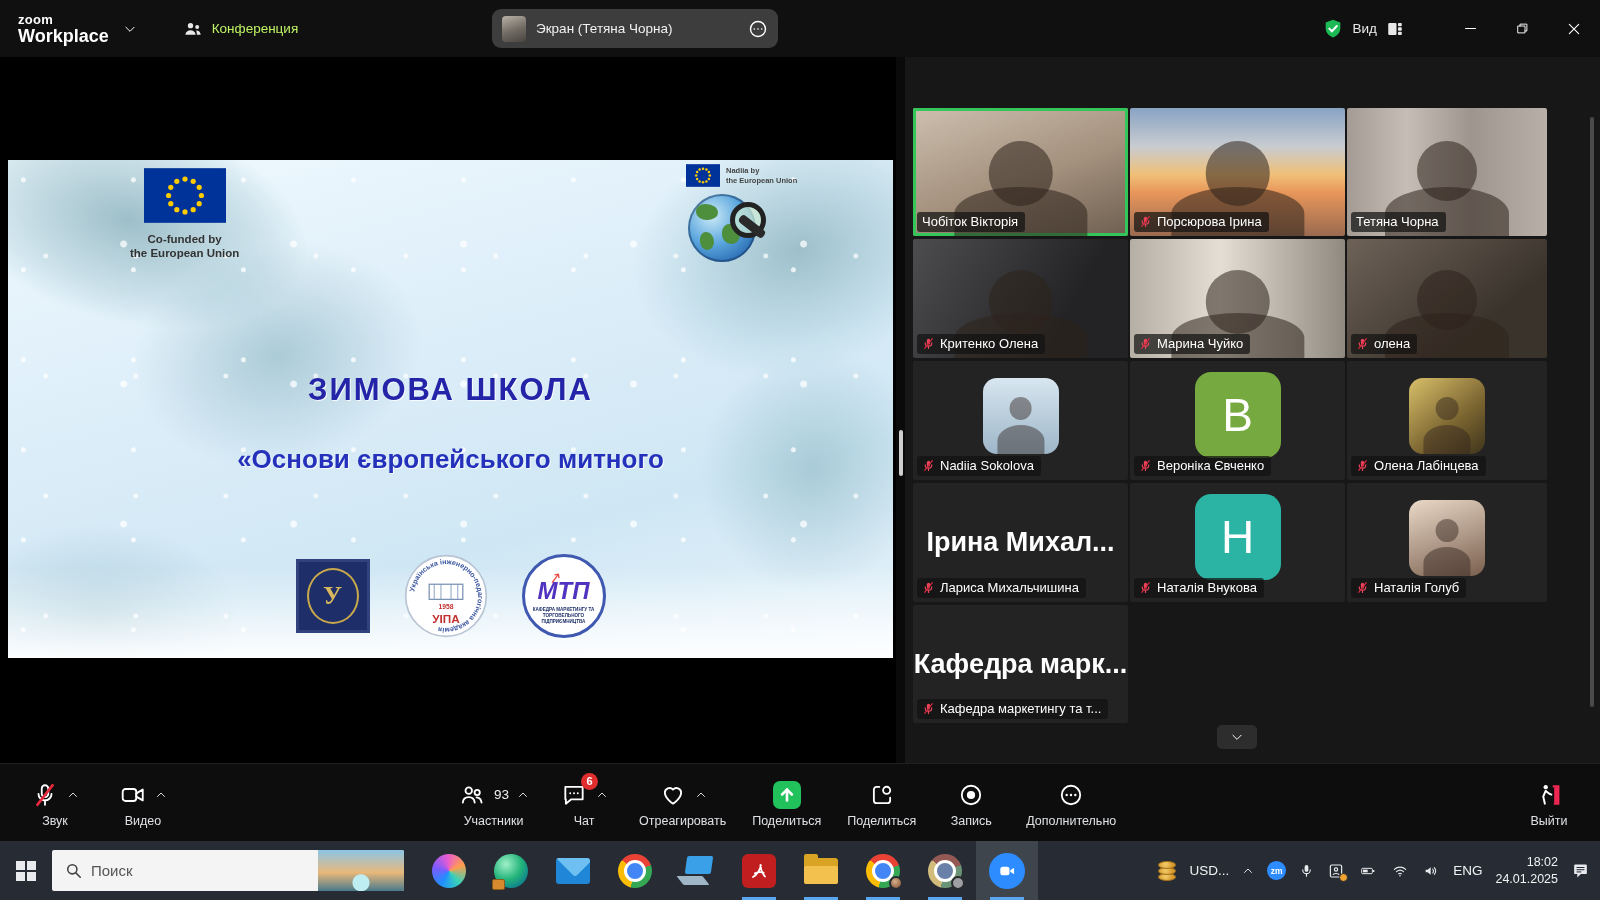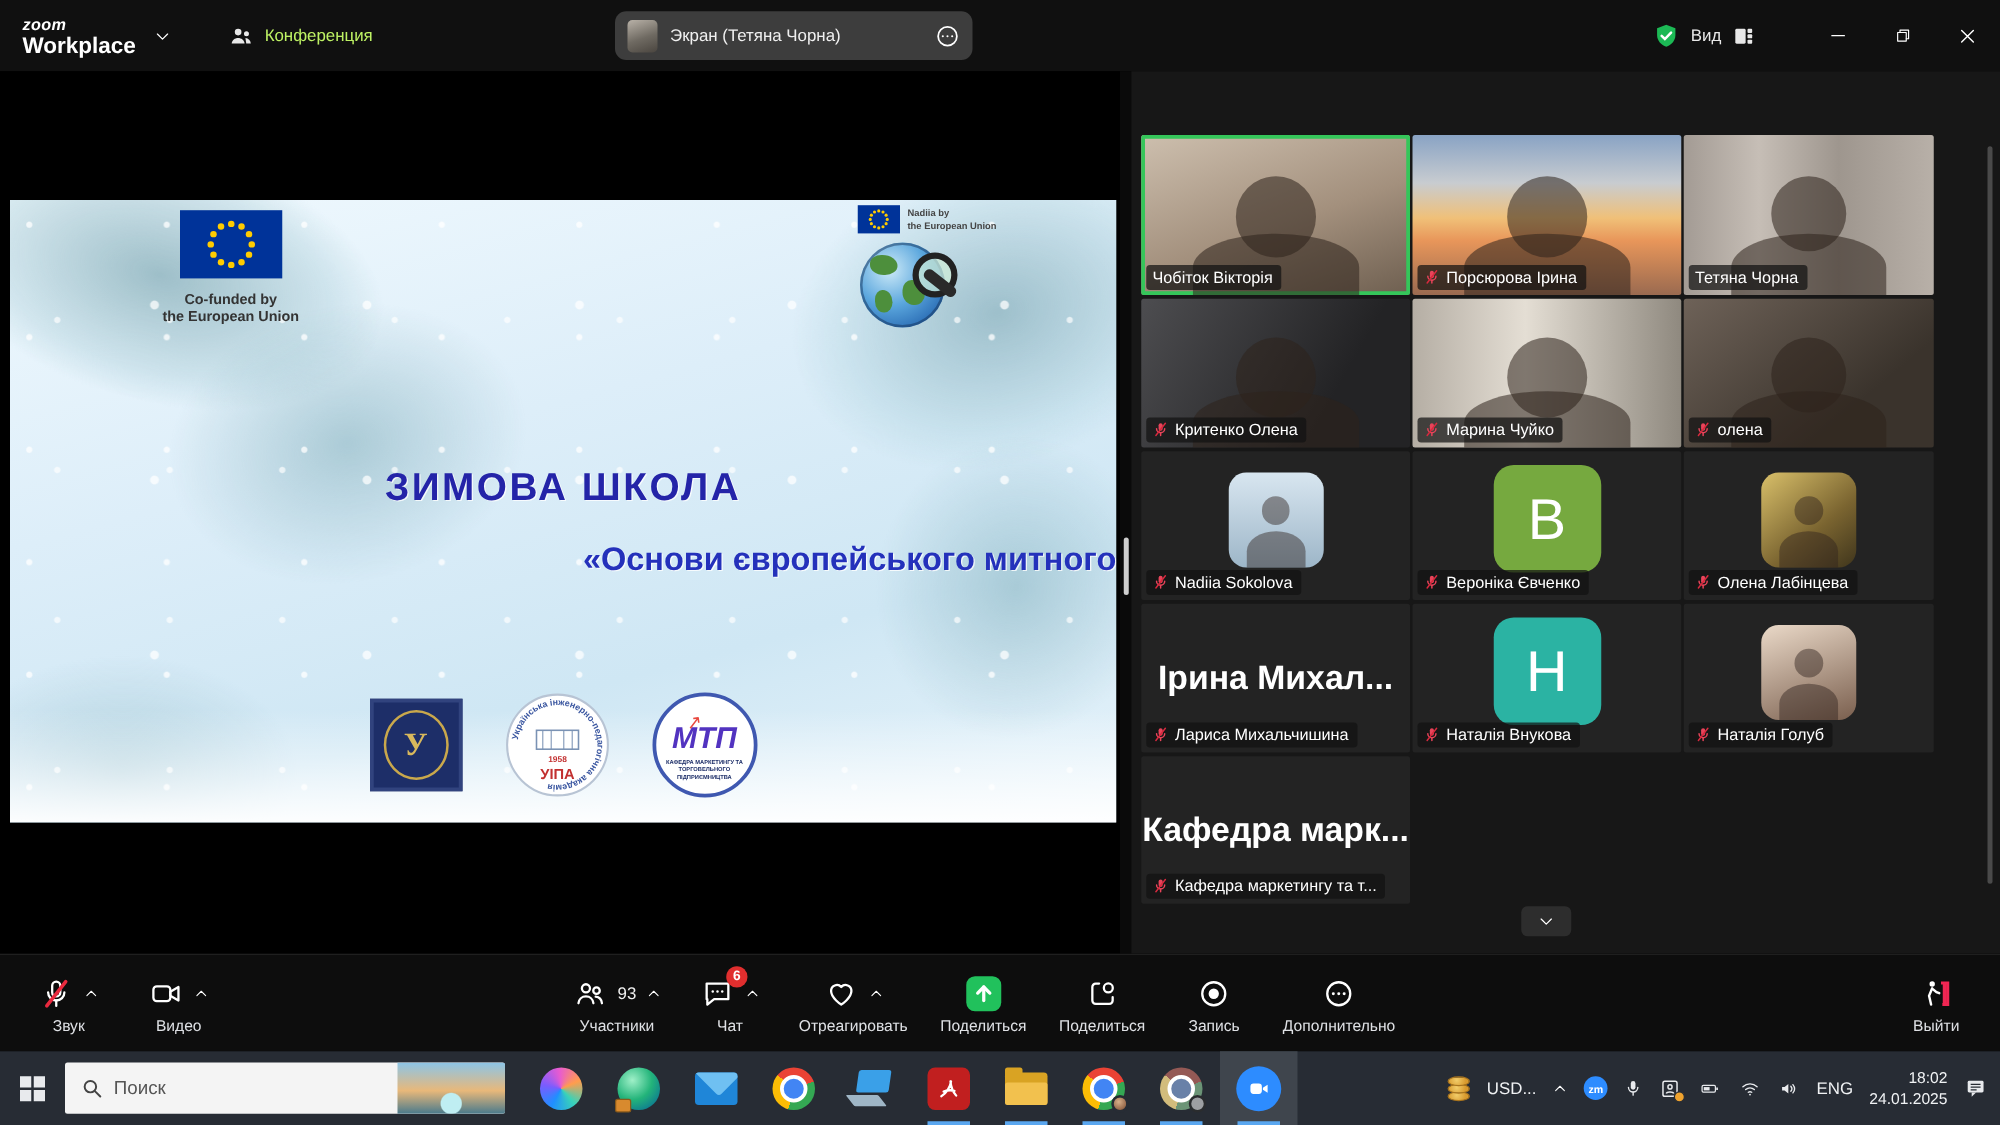--- a/index.html
+++ b/index.html
@@ -4,21 +4,21 @@
 <style>
   html,body{margin:0;padding:0;background:#000;}
   *{box-sizing:border-box;}
   .app{position:relative;width:1600px;height:900px;overflow:hidden;background:#000;
        font-family:"Liberation Sans",sans-serif;color:#fff;}
 
   
   .titlebar{position:absolute;left:0;top:0;width:1600px;height:57px;background:#101010;
             display:flex;align-items:center;}
   .brand{margin-left:18px;line-height:1;}
-  .brand .b1{font-size:13px;font-weight:bold;letter-spacing:.3px;font-style:italic;}
+  .brand .b1{font-size:13px;font-weight:bold;letter-spacing:.3px;}
   .brand .b2{font-size:18px;font-weight:bold;margin-top:1px;}
   .tb-chev{margin-left:14px;color:#cfcfcf;}
   .meeting-tab{display:flex;align-items:center;gap:9px;margin-left:46px;font-size:13.5px;color:#bef264;}
   .pill{position:absolute;left:492px;top:9px;width:286px;height:39px;background:#3d3d3d;
         border-radius:9px;display:flex;align-items:center;padding:0 10px;gap:10px;}
   .pill-thumb{width:24px;height:26px;border-radius:4px;
         background:linear-gradient(160deg,#b9b2a8,#6f6a62 55%,#4a453f);flex:0 0 auto;}
   .pill-text{font-size:13.5px;color:#f0f0f0;white-space:nowrap;overflow:hidden;flex:1;}
   .tb-right{position:absolute;right:0;top:0;height:57px;display:flex;align-items:center;}
   .view-group{display:flex;align-items:center;gap:9px;margin-right:40px;}
@@ -58,21 +58,21 @@
          background:radial-gradient(circle at 35% 32%,#cdeaf8,#5aa6dd 45%,#2a6cb4 80%);
          box-shadow:inset 0 0 0 2px rgba(20,50,90,.5);}
   .land{position:absolute;background:#4d8f3c;border-radius:45% 60% 50% 55%;}
   .lens{position:absolute;right:6px;top:10px;width:36px;height:36px;border-radius:50%;
         border:5px solid #222;background:rgba(205,235,215,.75);}
   .lens-handle{position:absolute;right:-6px;bottom:2px;width:30px;height:9px;background:#2a2a2a;
         border-radius:4px;transform:rotate(38deg);}
   .slide-title{position:absolute;left:0;top:212px;width:100%;text-align:center;
         font-size:31px;font-weight:bold;letter-spacing:2px;color:#2424a8;
         text-shadow:1px 1px 0 rgba(255,255,255,.8);}
-  .slide-sub{position:absolute;left:0;top:270px;width:100%;text-align:right;
+  .slide-sub{position:absolute;left:0;top:282px;width:100%;text-align:center;
         font-size:26px;font-weight:bold;line-height:1.35;color:#2431bb;
         text-shadow:1px 1px 0 rgba(255,255,255,.8);}
   .slide-logos{position:absolute;left:0;top:394px;width:100%;display:flex;justify-content:center;
         align-items:center;gap:34px;}
   .crest{width:74px;height:74px;background:#1d2e68;border:3px solid #31437e;display:flex;
         align-items:center;justify-content:center;position:relative;}
   .crest-ring{width:52px;height:56px;border:2px solid #c9a84c;border-radius:50%;
         display:flex;align-items:center;justify-content:center;}
   .crest-letter{font-family:"Liberation Serif",serif;font-size:26px;color:#d8b85c;font-weight:bold;}
   .round-logo{width:84px;height:84px;position:relative;}

